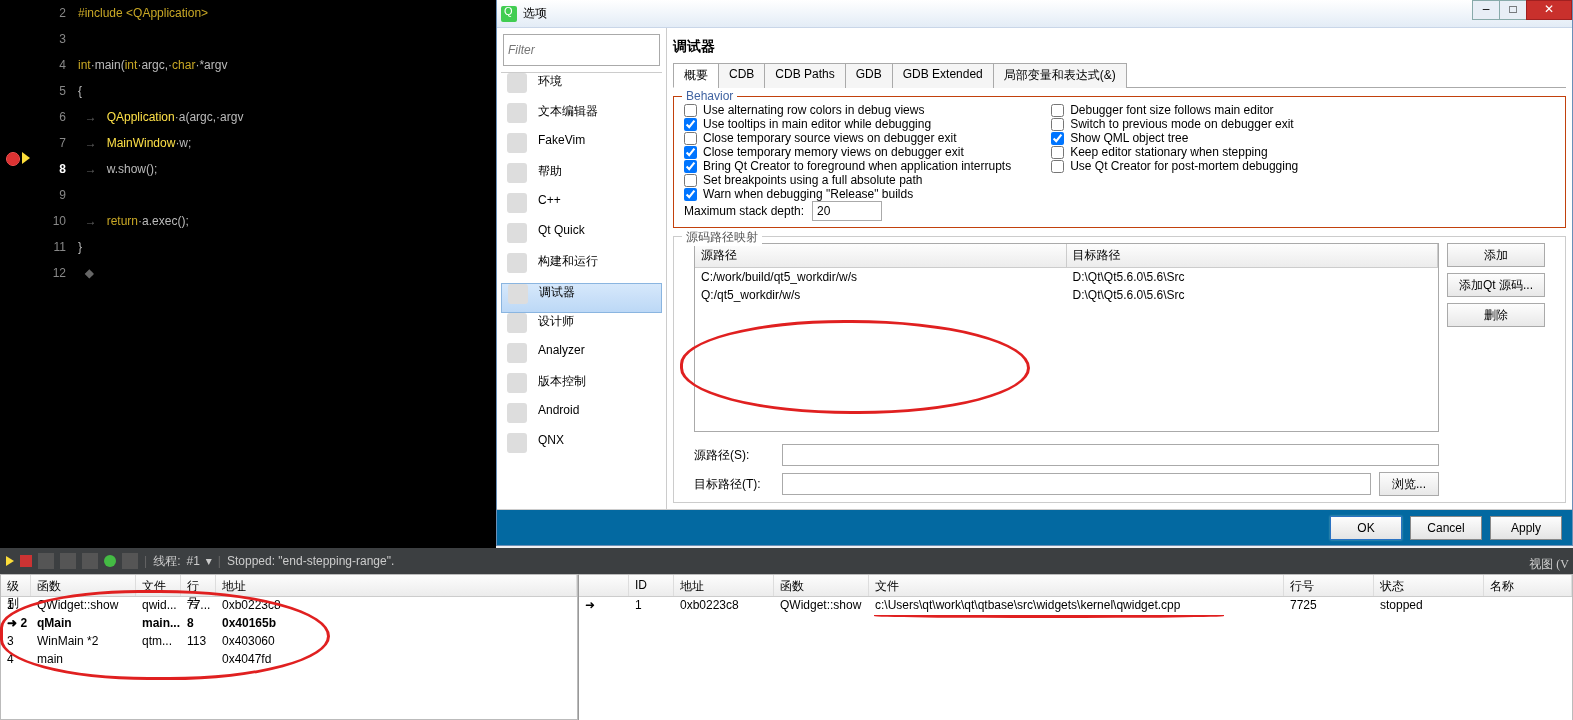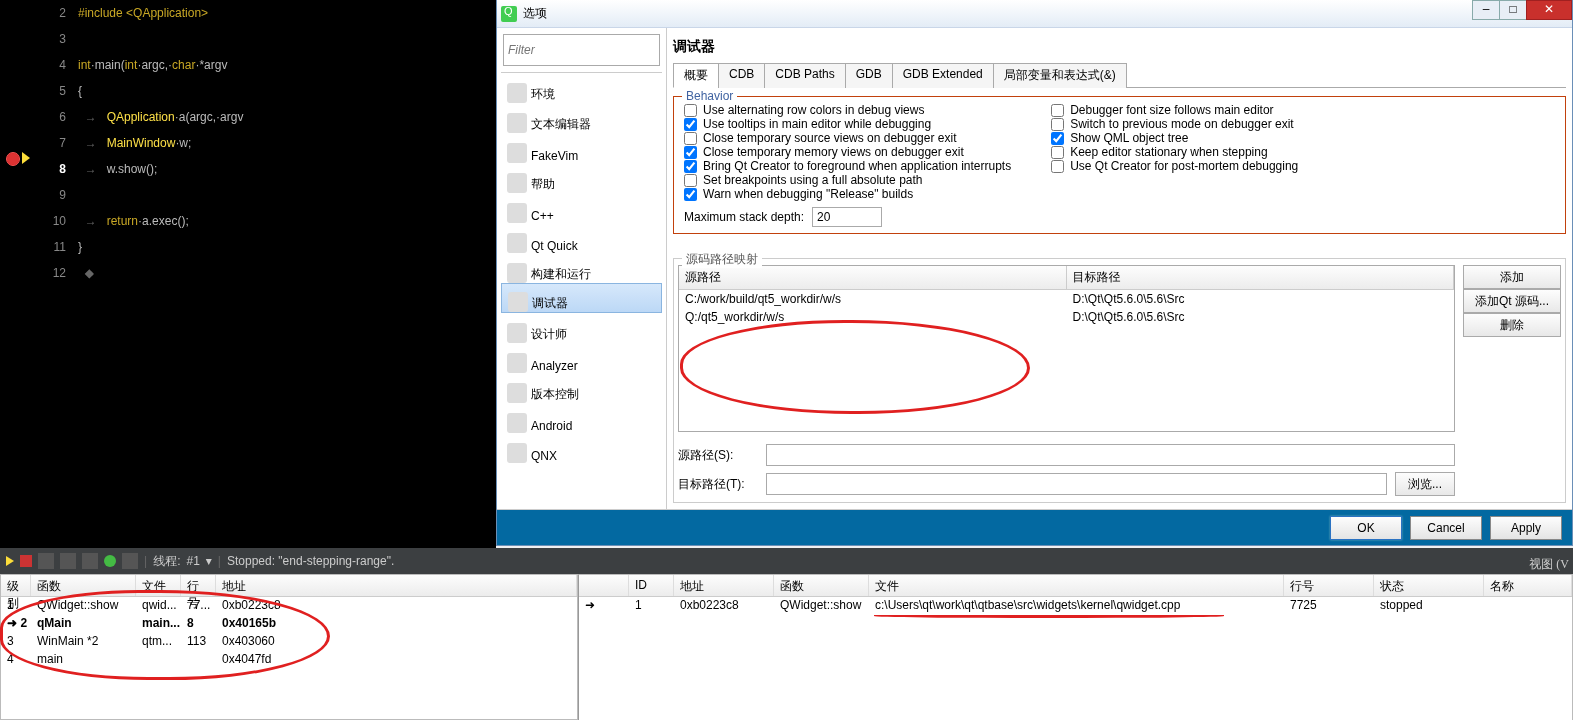--- a/index.html
+++ b/index.html
@@ -21,44 +21,44 @@
 .titlebar{height:28px;background:linear-gradient(#fff,#e3ecf6);border-bottom:1px solid #c9d6e8;display:flex;align-items:center;padding:0 4px}
 .titlebar .qt-icon{width:16px;height:16px;background:#41cd52;border-radius:2px;margin-right:6px;position:relative}
 .titlebar .qt-icon::after{content:"Q";color:#fff;font-size:11px;position:absolute;left:3px;top:-1px}
 .titlebx{position:absolute;right:0;top:0;display:flex}
 .titlebx .btn{width:28px;height:20px;border:1px solid #8aa;background:#e8eef6;text-align:center;line-height:16px;font-size:12px;margin-left:-1px}
 .titlebx .close{width:46px;background:#c9302c;color:#fff;border:1px solid #a02020}
 .dlg-body{display:flex;height:calc(100% - 28px - 36px)}
 .sidebar{width:170px;border-right:1px solid #ccc;display:flex;flex-direction:column}
 .filter-in{margin:6px;width:calc(100% - 12px);height:22px;border:1px solid #aaa;padding:15px 4px;color:#999;font-style:italic}
 .catlist{flex:1;overflow:auto;border-top:1px solid #ccc;margin:0 4px}
-.cat{height:30px;display:flex;align-items:flex-end;padding:0 6px;gap:4px}
+.cat{height:30px;display:flex;align-items:flex-start;padding:0 6px;gap:11px}
 .cat.sel{background:linear-gradient(#d6e8fb,#bcd8f6);border:1px solid #8ab5e0}
 .cat .ic{width:20px;height:20px;display:inline-block;background:#ddd;border-radius:3px}
 .rightpane{flex:1;padding:6px;display:flex;flex-direction:column}
 .pane-title{font-size:14px;font-weight:bold;padding:4px 0 6px}
 .tabs{display:flex;border-bottom:1px solid #aaa}
 .tab{padding:3px 10px;border:1px solid #aaa;border-bottom:none;background:#f5f5f5;margin-right:-1px;position:relative;top:1px}
 .tab.act{background:#fff;border-bottom:1px solid #fff}
 .behavior{border:1px solid #c2410c;margin:8px 0 4px;padding:6px 10px;position:relative}
 .behavior legend{position:absolute;top:-8px;left:8px;background:#fff;padding:0 4px;color:#4063a1}
 .chk-cols{display:flex;gap:40px}
 .chk-col{display:flex;flex-direction:column;gap:0}
 .chk{display:flex;align-items:center;gap:6px;white-space:nowrap;font-family:"SimSun"}
 .chk input{width:13px;height:13px}
-.stackdepth{display:flex;align-items:center;gap:8px;margin-top:6px}
+.stackdepth{display:flex;align-items:center;gap:8px;margin-top:0}
 .spin{width:70px;height:20px;border:1px solid #aaa;padding:0 4px}
-.mapping{border:1px solid #ccc;padding:6px 4px;position:relative;flex:1;display:flex;gap:8px;margin-top:20px}
+.mapping{border:1px solid #ccc;padding:6px 20px;position:relative;flex:1;display:flex;gap:8px;margin-top:4px}
 .mapping legend{position:absolute;top:-8px;left:8px;background:#fff;padding:0 4px;color:#555}
 .map-table{flex:1;border:1px solid #aaa;background:#fff}
 .map-hdr{display:flex;background:linear-gradient(#fdfdfd,#ececec);border-bottom:1px solid #ccc}
 .map-hdr div{flex:1;padding:3px 6px;border-right:1px solid #ccc}
 .map-row{display:flex}
 .map-row div{flex:1;padding:2px 6px}
-.map-btns{display:flex;flex-direction:column;}
+.map-btns{display:flex;flex-direction:column;gap:6px}
 .wbtn{width:98px;height:24px;border:1px solid #aaa;background:linear-gradient(#fdfdfd,#e8e8e8)}
 .paths{display:flex;flex-direction:column;gap:6px;margin-top:6px}
 .prow{display:flex;align-items:center;gap:8px}
 .prow label{width:80px}
 .prow input{flex:1;height:22px;border:1px solid #aaa;padding:0 4px}
 .dlg-btns{height:36px;border-top:1px solid #ccc;display:flex;justify-content:flex-end;align-items:center;gap:8px;padding:0 10px;position:absolute;bottom:0;left:0;right:0;background:#0369a1}
 .dlg-btns button{width:72px;height:24px;border:1px solid #888;background:linear-gradient(#fdfdfd,#e4e4e4)}
 .dlg-btns button.def{border:1px solid #2a72c2;box-shadow:0 0 2px #6ab}
 .debug-toolbar{position:absolute;left:0;top:548px;width:1573px;height:26px;background:#3c3f41;display:flex;align-items:center;color:#ccc;padding:0 6px;gap:6px;font-family:"SimSun"}
 .debug-toolbar .tb-ic{width:16px;height:16px;background:#555}

